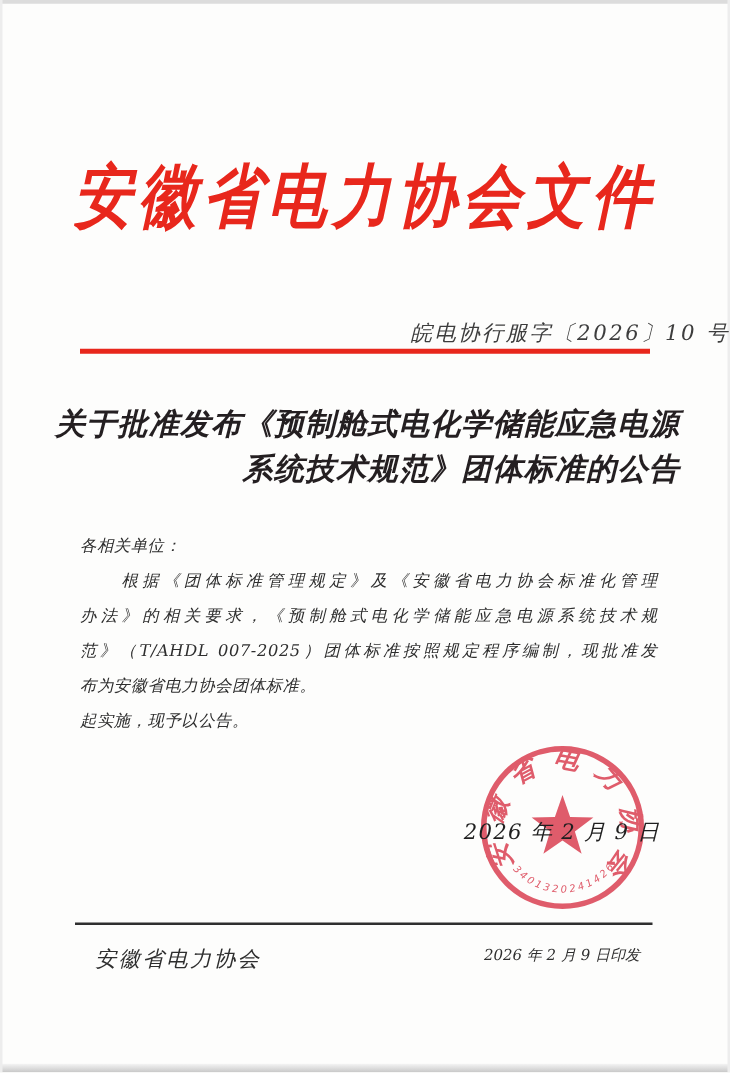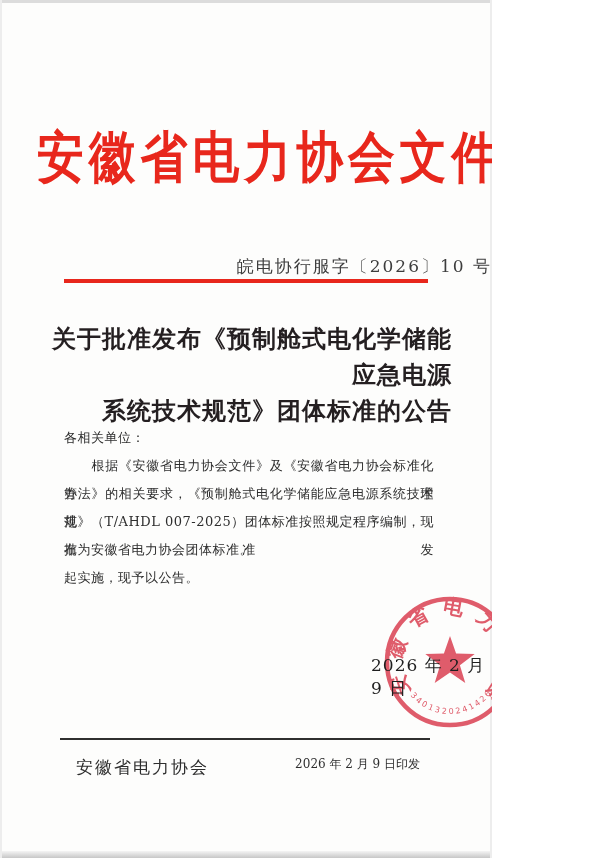--- a/index.html
+++ b/index.html
@@ -4,26 +4,27 @@
 <style>
   :root {
     --accent-red: #e8271c;
     --seal-red: #dd4f5f;
     --ink: #2e2e2e;
   }
   * { box-sizing: border-box; }
   html, body { margin: 0; padding: 0; background: #ffffff; }
   .page {
     position: relative;
-    width: 492px;
+    width: 584px;
     height: 858px;
     background: #fdfdfc;
     overflow: hidden;
     font-family: "DejaVu Serif", "Liberation Serif", serif;
     color: var(--ink);
+    font-style: italic;
   }
   
   .edge-top    { position:absolute; top:0; left:0; right:0; height:3px; background:#dcdcdc; }
   .edge-bottom { position:absolute; bottom:0; left:0; right:0; height:7px; background:linear-gradient(#f4f4f4,#c7c7c7); }
   .edge-left   { position:absolute; top:0; bottom:0; left:0; width:2px; background:#ededed; }
   .edge-right  { position:absolute; top:0; bottom:0; right:0; width:2px; background:#ededed; }
 
   .brand-title {
     position: absolute;
     top: 128px; left: 0; right: 0;
@@ -135,21 +136,21 @@
 
   <div class="doc-number">皖电协行服字〔2026〕10 号</div>
 
   <div class="red-divider"></div>
 
   <h2 class="announcement-title">关于批准发布《预制舱式电化学储能应急电源
 系统技术规范》团体标准的公告</h2>
 
   <div class="body-text">
       <div class="body-line">各相关单位：</div>
-      <div class="body-line fill">　　根据《安徽省电力协会文件》及《安徽省电力协会标准化管理</div>
+      <div class="body-line fill">　　根据《团体标准管理规定》及《安徽省电力协会标准化管理</div>
       <div class="body-line fill">办法》的相关要求，《预制舱式电化学储能应急电源系统技术规</div>
       <div class="body-line fill">范》（T/AHDL 007-2025）团体标准按照规定程序编制，现批准发</div>
       <div class="body-line">布为安徽省电力协会团体标准。</div>
       <div class="body-line">起实施，现予以公告。</div>
     </div>
 
   <div class="sign-date">2026 年 2 月 9 日</div>
 
   <svg class="seal" viewBox="-70 -70 140 140" xmlns="http://www.w3.org/2000/svg">
     <circle class="seal-ring" cx="0" cy="0" r="63"></circle>

